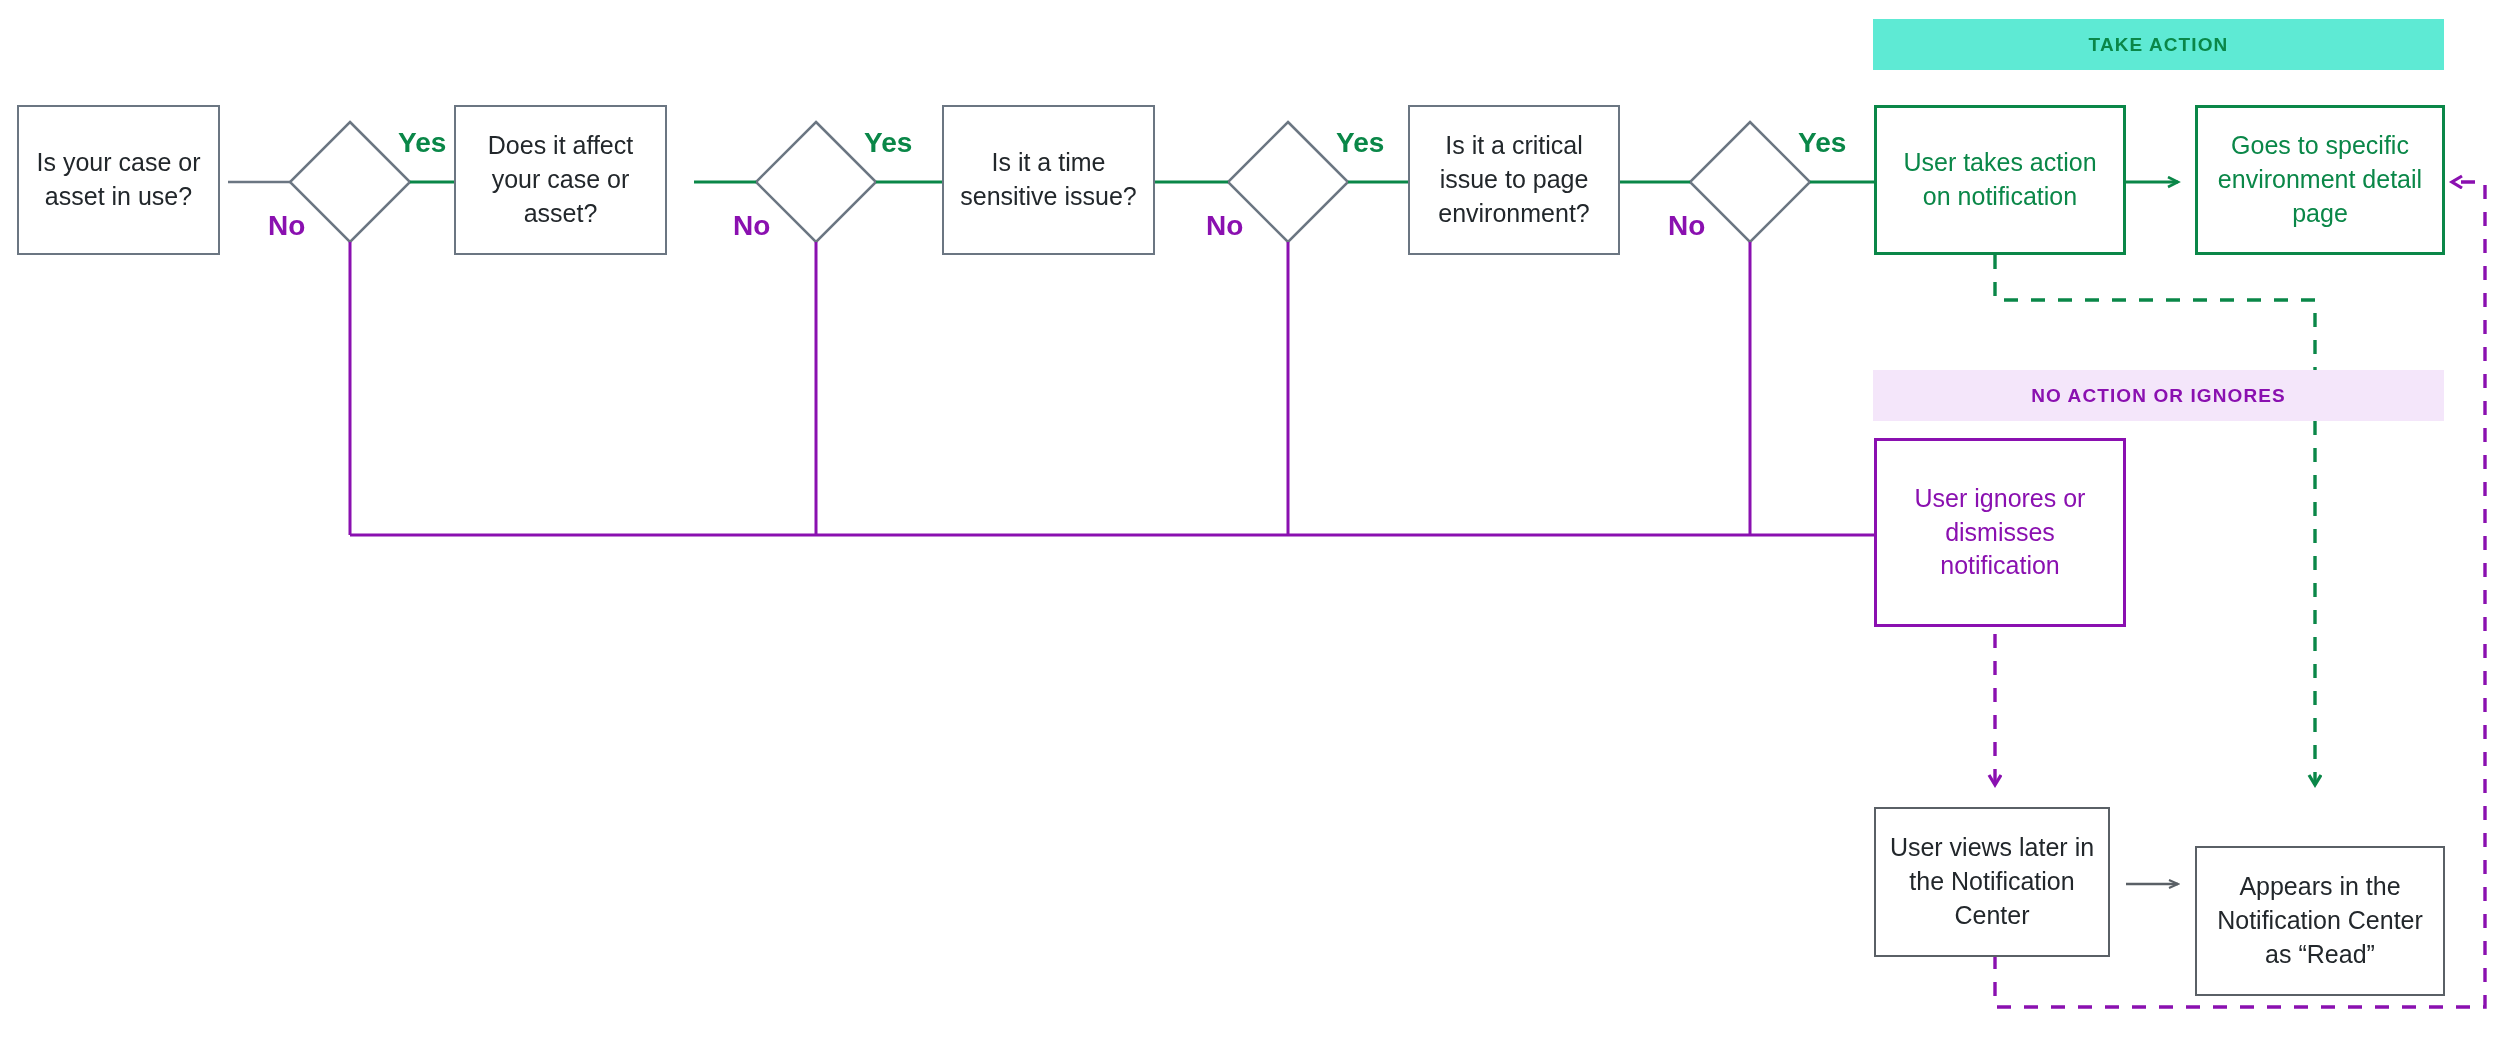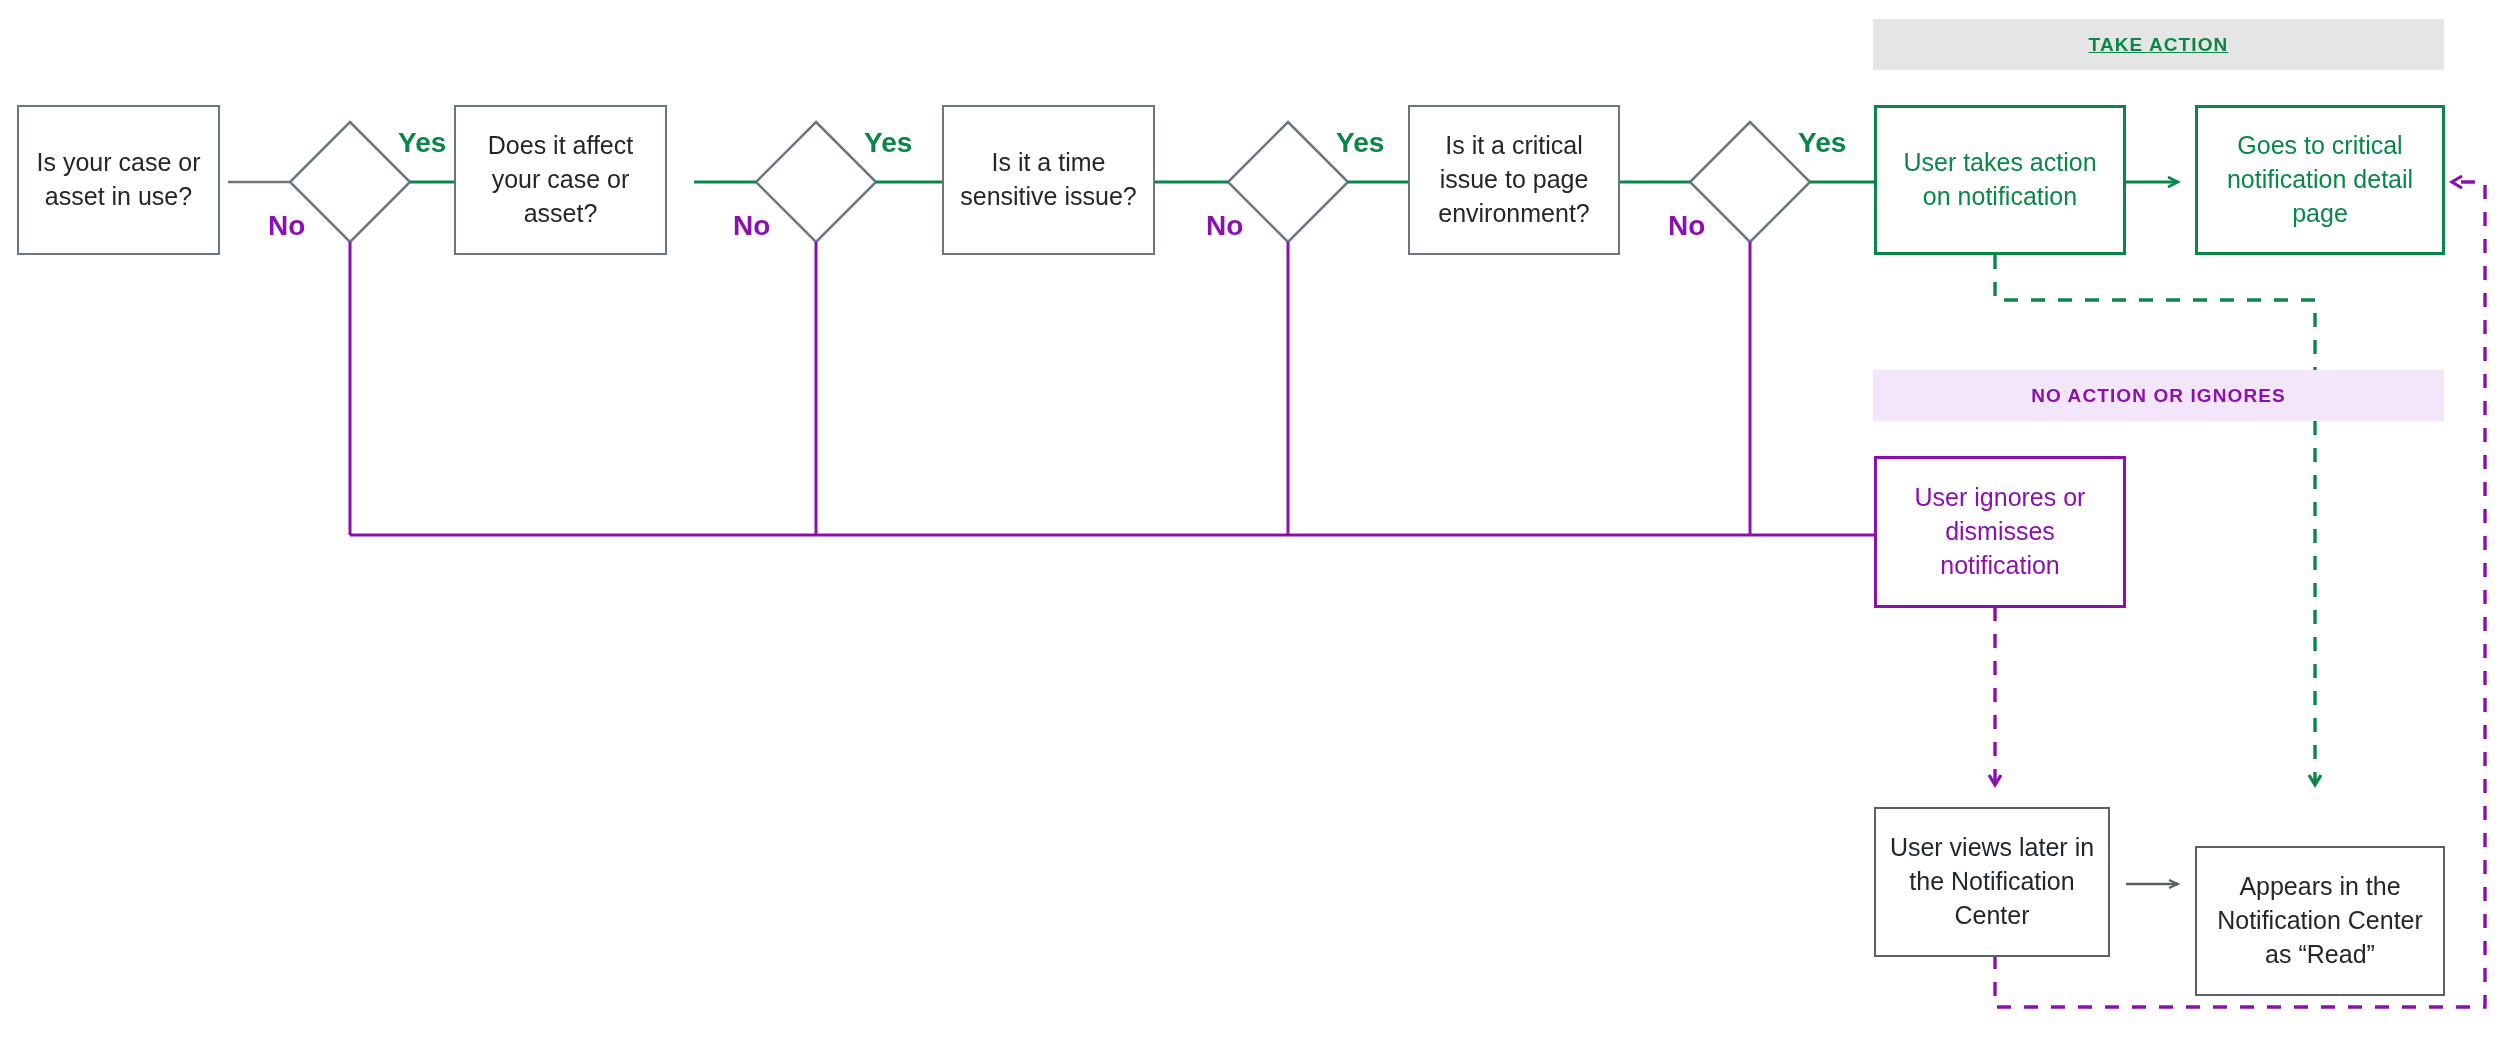--- a/index.html
+++ b/index.html
@@ -11,21 +11,21 @@
         justify-content:center;text-align:center;background:#ffffff;}
   .node .txt{line-height:1.35;padding:0 12px;}
 
   .q-node{border:2.5px solid #6b7682;color:#22272b;font-size:25px;}
   .green-node{border:3px solid #0a8748;color:#0a8748;font-size:25px;}
   .purple-node{border:3px solid #8a10b0;color:#8a10b0;font-size:25px;}
   .grey-node{border:2.5px solid #5a6066;color:#22272b;font-size:25px;}
 
   .band{position:absolute;box-sizing:border-box;display:flex;align-items:center;
         justify-content:center;font-size:19px;font-weight:bold;letter-spacing:1.1px;}
-  .band-green{background:#e5e5e5;color:#0a8748;text-decoration:underline;}
+  .band-green{background:#5eead4;color:#0a8748;}
   .band-purple{background:#f4e6fa;color:#8a10b0;}
   .band-grey{background:#eeeeee;color:#444a50;}
 
   .edge-label{position:absolute;font-size:28px;font-weight:bold;}
   .lbl-yes{color:#0a8748;}
   .lbl-no{color:#8a10b0;}
 </style>
 </head>
 <body>
 
@@ -122,24 +122,24 @@
   <div class="band band-purple" style="left:1873px;top:370px;width:571px;height:51px;">
     <span>NO ACTION OR IGNORES</span>
   </div>
 
 
   <div class="node green-node" style="left:1874px;top:105px;width:252px;height:150px;">
     <span class="txt">User takes action on notification</span>
   </div>
 
   <div class="node green-node" style="left:2195px;top:105px;width:250px;height:150px;">
-    <span class="txt">Goes to critical notification detail page</span>
+    <span class="txt">Goes to specific environment detail page</span>
   </div>
 
-  <div class="node purple-node" style="left:1874px;top:456px;width:252px;height:152px;">
+  <div class="node purple-node" style="left:1874px;top:438px;width:252px;height:189px;">
     <span class="txt">User ignores or dismisses notification</span>
   </div>
 
   <div class="node grey-node" style="left:1874px;top:807px;width:236px;height:150px;">
     <span class="txt">User views later in the Notification Center</span>
   </div>
 
   <div class="node grey-node" style="left:2195px;top:807px;width:250px;height:150px;margin-top:39px;">
     <span class="txt">Appears in the Notification Center as “Read”</span>
   </div>

